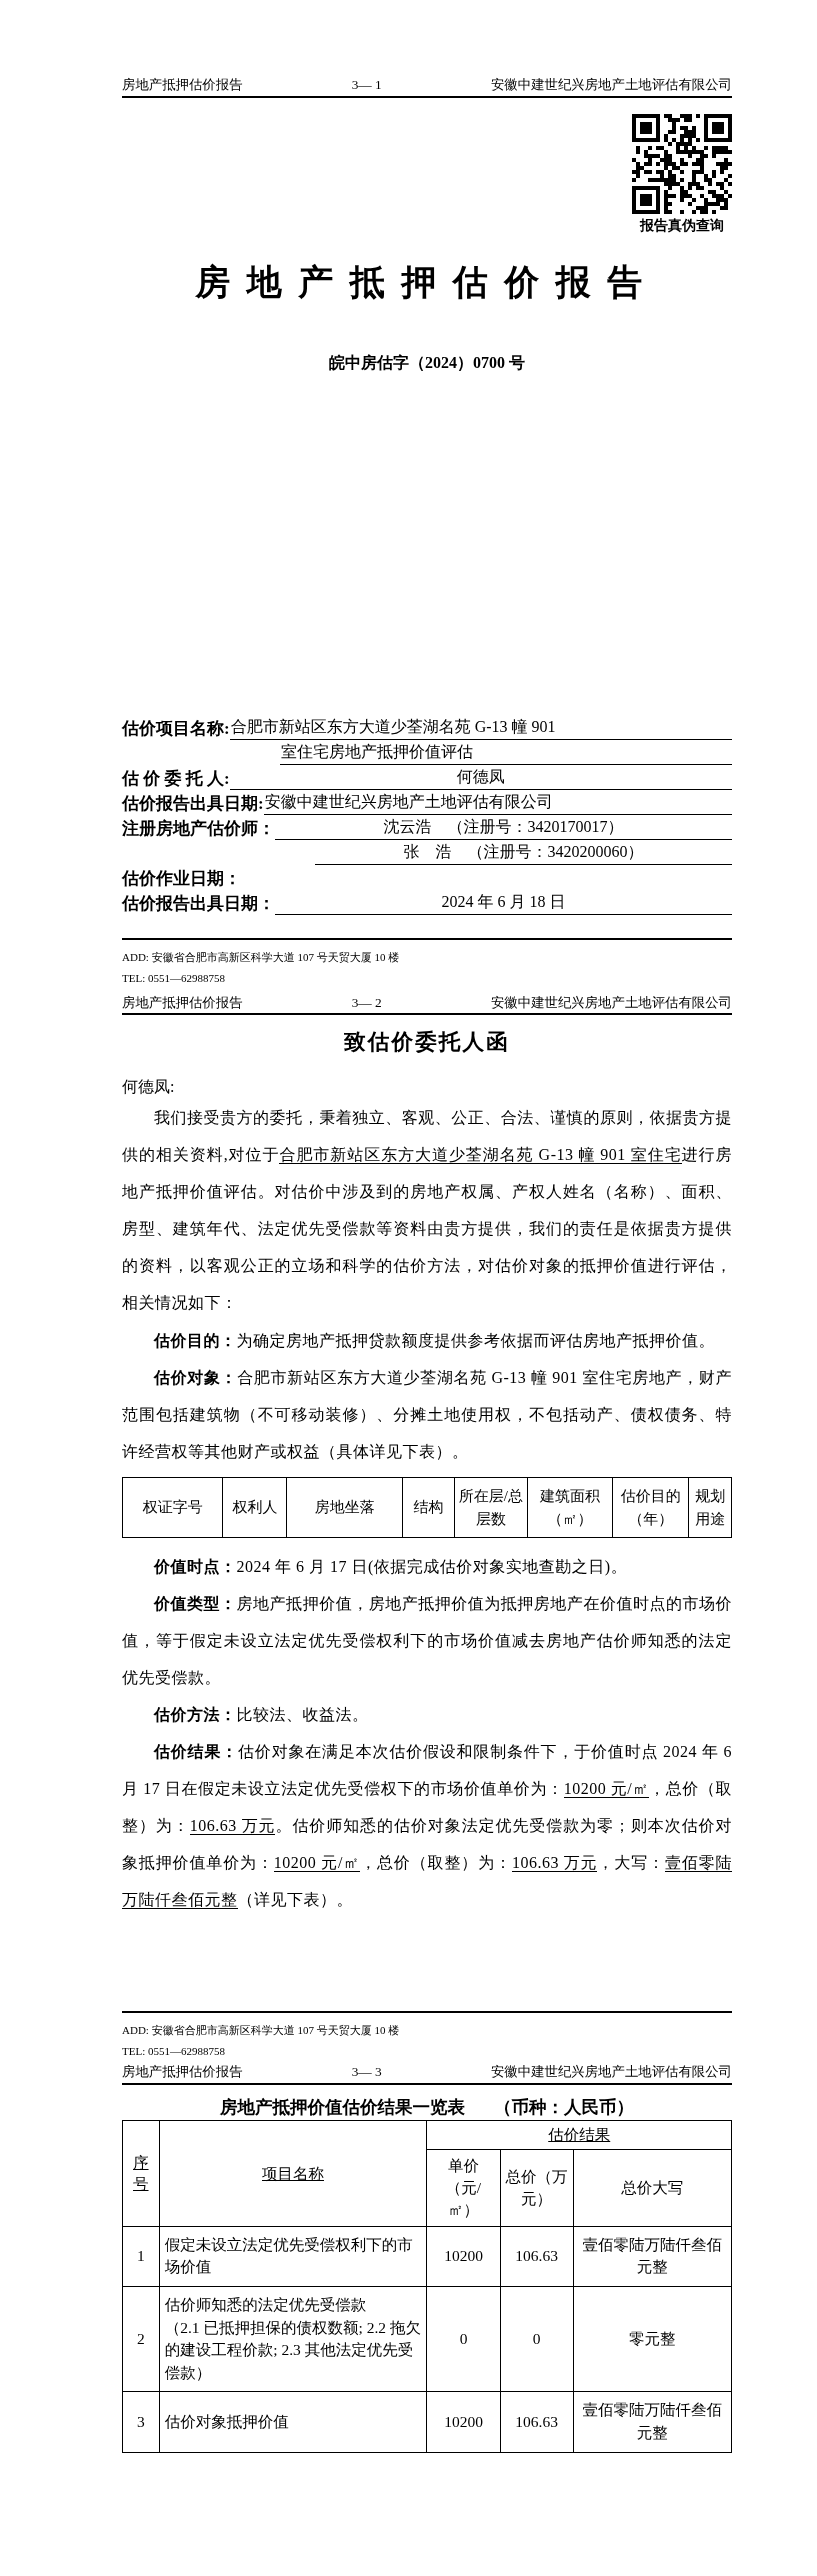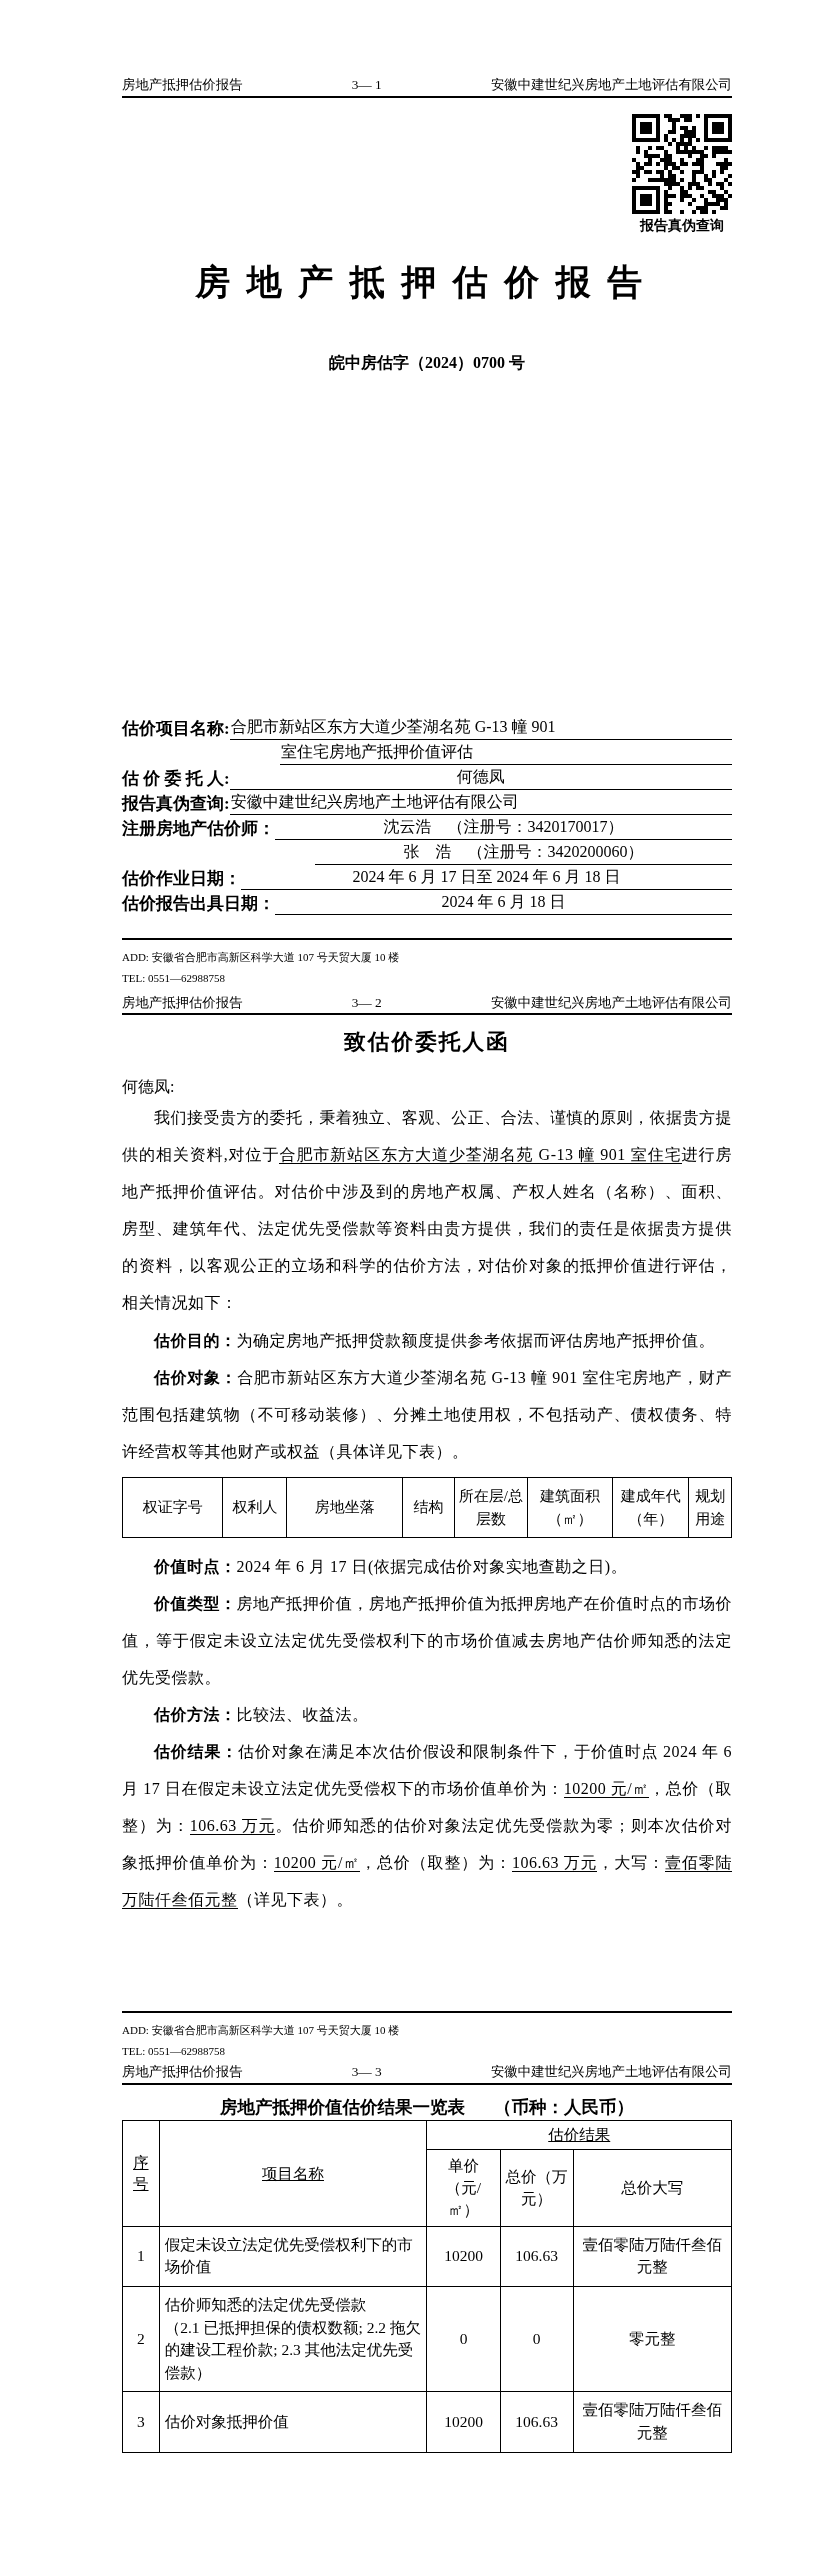--- a/index.html
+++ b/index.html
@@ -397,34 +397,33 @@
     </div>
     <div class="frow">
       <span class="fspacer" style="width:158px"></span>
       <span class="fval al">室住宅房地产抵押价值评估</span>
     </div>
     <div class="frow">
       <span class="flabel">估 价 委 托 人:</span>
       <span class="fval">何德凤</span>
     </div>
     <div class="frow">
-      <span class="flabel">报告真伪查询:</span>
+      <span class="flabel">估价报告出具日期:</span>
       <span class="fval al">安徽中建世纪兴房地产土地评估有限公司</span>
     </div>
     <div class="frow">
       <span class="flabel">注册房地产估价师：</span>
       <span class="fval">沈云浩　（注册号：3420170017）</span>
     </div>
     <div class="frow">
       <span class="fspacer" style="width:193px"></span>
       <span class="fval">张　浩　（注册号：3420200060）</span>
     </div>
     <div class="frow">
       <span class="flabel">估价作业日期：</span>
-      <span class="fval">2024 年 6 月 17 日至 2024 年 6 月 18 日</span>
     </div>
     <div class="frow">
       <span class="flabel">估价报告出具日期：</span>
       <span class="fval">2024 年 6 月 18 日</span>
     </div>
   </div>
 
   <div class="pgfoot mt45">
     <div>ADD: 安徽省合肥市高新区科学大道 107 号天贸大厦 10 楼</div>
     <div>TEL: 0551—62988758</div>
@@ -458,21 +457,21 @@
           <col style="width:7%">
       </colgroup>
       <tbody>
           <tr>
         <th>权证字号</th>
         <th>权利人</th>
         <th>房地坐落</th>
         <th>结构</th>
         <th>所在层/总层数</th>
         <th>建筑面积（㎡）</th>
-        <th>建成年代（年）</th>
+        <th>估价目的（年）</th>
         <th>规划用途</th>
       </tr>
     </tbody>
       </table>
 
     <p class="para" style="margin-top:9.3px"><span class="b">价值时点：</span><span>2024 年 6 月 17 日(依据完成估价对象实地查勘之日)。</span></p>
 
     <p class="para"><span class="b">价值类型：</span><span>房地产抵押价值，房地产抵押价值为抵押房地产在价值时点的市场价值，等于假定未设立法定优先受偿权利下的市场价值减去房地产估价师知悉的法定优先受偿款。</span></p>
 
     <p class="para"><span class="b">估价方法：</span><span>比较法、收益法。</span></p>

